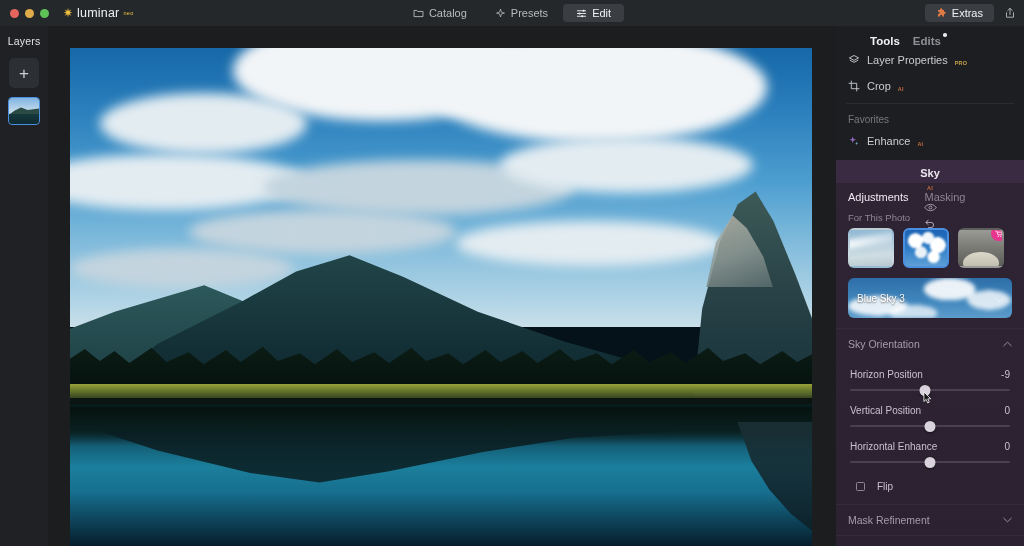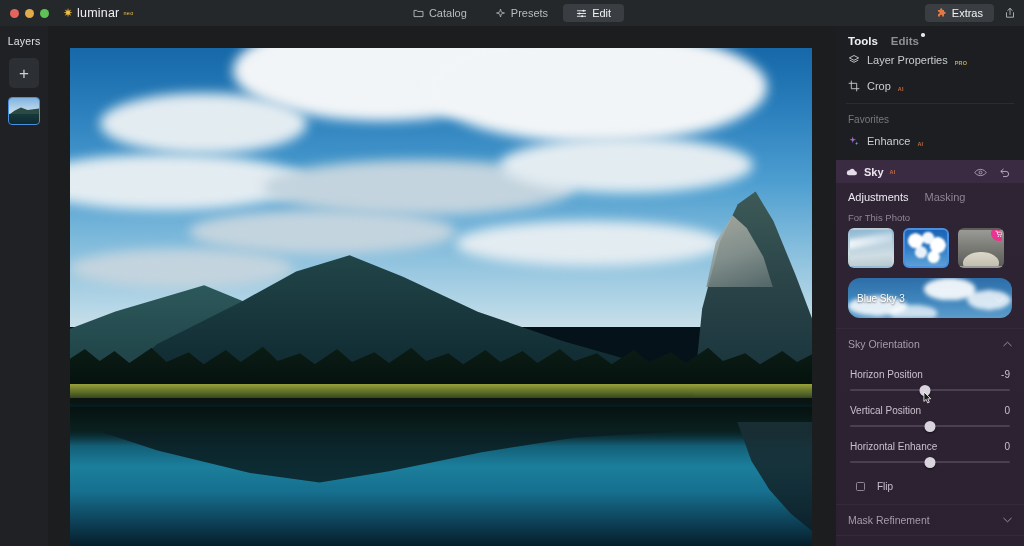--- a/index.html
+++ b/index.html
@@ -143,21 +143,21 @@
     opacity:.9;
   }
 
   
   .rightpanel {
     position:absolute; right:0; top:26px; width:188px; height:520px;
     background:#1c1e21; overflow:hidden;
   }
   .rp-tabs { display:flex; gap:13px; padding:9px 12px 0; align-items:flex-start; }
   .rp-tab { font-size:11.5px; font-weight:bold; color:#8e9095; position:relative; }
-  .rp-tab.active { color:#f2f2f4; }
+  .rp-tab.active { color:#f2f2f4;margin-left:22px; }
   .tabdot {
     position:absolute; right:-6px; top:-2px; width:3.5px; height:3.5px;
     border-radius:50%; background:#e8e8ea;
   }
   .tool-row {
     display:flex; align-items:flex-end; gap:7px;
     padding:7px 12px; font-size:11px; color:#cbcdd1;
   }
   .tool-row svg { flex:none; }
   .badge-pro { font-size:5.5px; color:#caa24a; vertical-align:super; letter-spacing:.2px; font-weight:bold; }
@@ -166,20 +166,21 @@
   .section-label { font-size:10px; color:#77797e; padding:6px 12px 3px; }
 
   
   .sky-card {
     margin-top:6px; background:linear-gradient(180deg,#2e2433 0%,#2b2130 100%);
     border-top:1px solid #3a2c40;
   }
   .sky-head {
     display:flex; align-items:center; gap:6px; height:22px; padding:0 10px;
     background:#3b2b42;
+    flex-direction:column;
   }
   .sky-title { font-size:11px; color:#ebe6ef; font-weight:bold; }
   .sky-head-spacer { flex:1; }
   .sky-icobtn { color:#bdb2c4; display:flex; padding:0 3px; }
   .sky-tabs { display:flex; gap:16px; padding:8px 12px 4px; }
   .sky-tab { font-size:11px; color:#8d8494; }
   .sky-tab.active { color:#eeeaf2; }
   .for-photo { font-size:9.5px; color:#8f8598; padding:5px 12px 4px; }
   .thumbs { display:flex; gap:9px; padding:1px 12px 10px; }
   .thumb {
@@ -209,21 +210,21 @@
     content:""; position:absolute; left:6%; bottom:-22%; width:88%; height:62%;
     border-radius:50%; background:linear-gradient(180deg,#dcd8c9,#b5b1a2);
   }
   .cart-badge {
     position:absolute; right:-4px; top:-4px; width:15px; height:15px; border-radius:50%;
     background:#e8358f; display:flex; align-items:center; justify-content:center;
     color:#fff; z-index:3;
   }
 
   .sky-select {
-    margin:0 12px 10px; height:40px; border-radius:12px; overflow:hidden;
+    margin:0 12px 10px; height:40px; border-radius:6px; overflow:hidden;
     position:relative; background:linear-gradient(180deg,#2e6ea8 0%,#3f86bd 55%,#5d9ccb 100%);
     display:flex; align-items:center; padding:0 9px;
   }
   .sky-select:before {
     content:""; position:absolute; inset:0;
     background:
       radial-gradient(ellipse 30% 40% at 18% 70%, rgba(255,255,255,.85) 0 60%, transparent 61%),
       radial-gradient(ellipse 26% 46% at 62% 28%, rgba(255,255,255,.9) 0 60%, transparent 61%),
       radial-gradient(ellipse 22% 40% at 86% 55%, rgba(255,255,255,.8) 0 60%, transparent 61%),
       radial-gradient(ellipse 24% 34% at 40% 88%, rgba(255,255,255,.7) 0 60%, transparent 61%);

